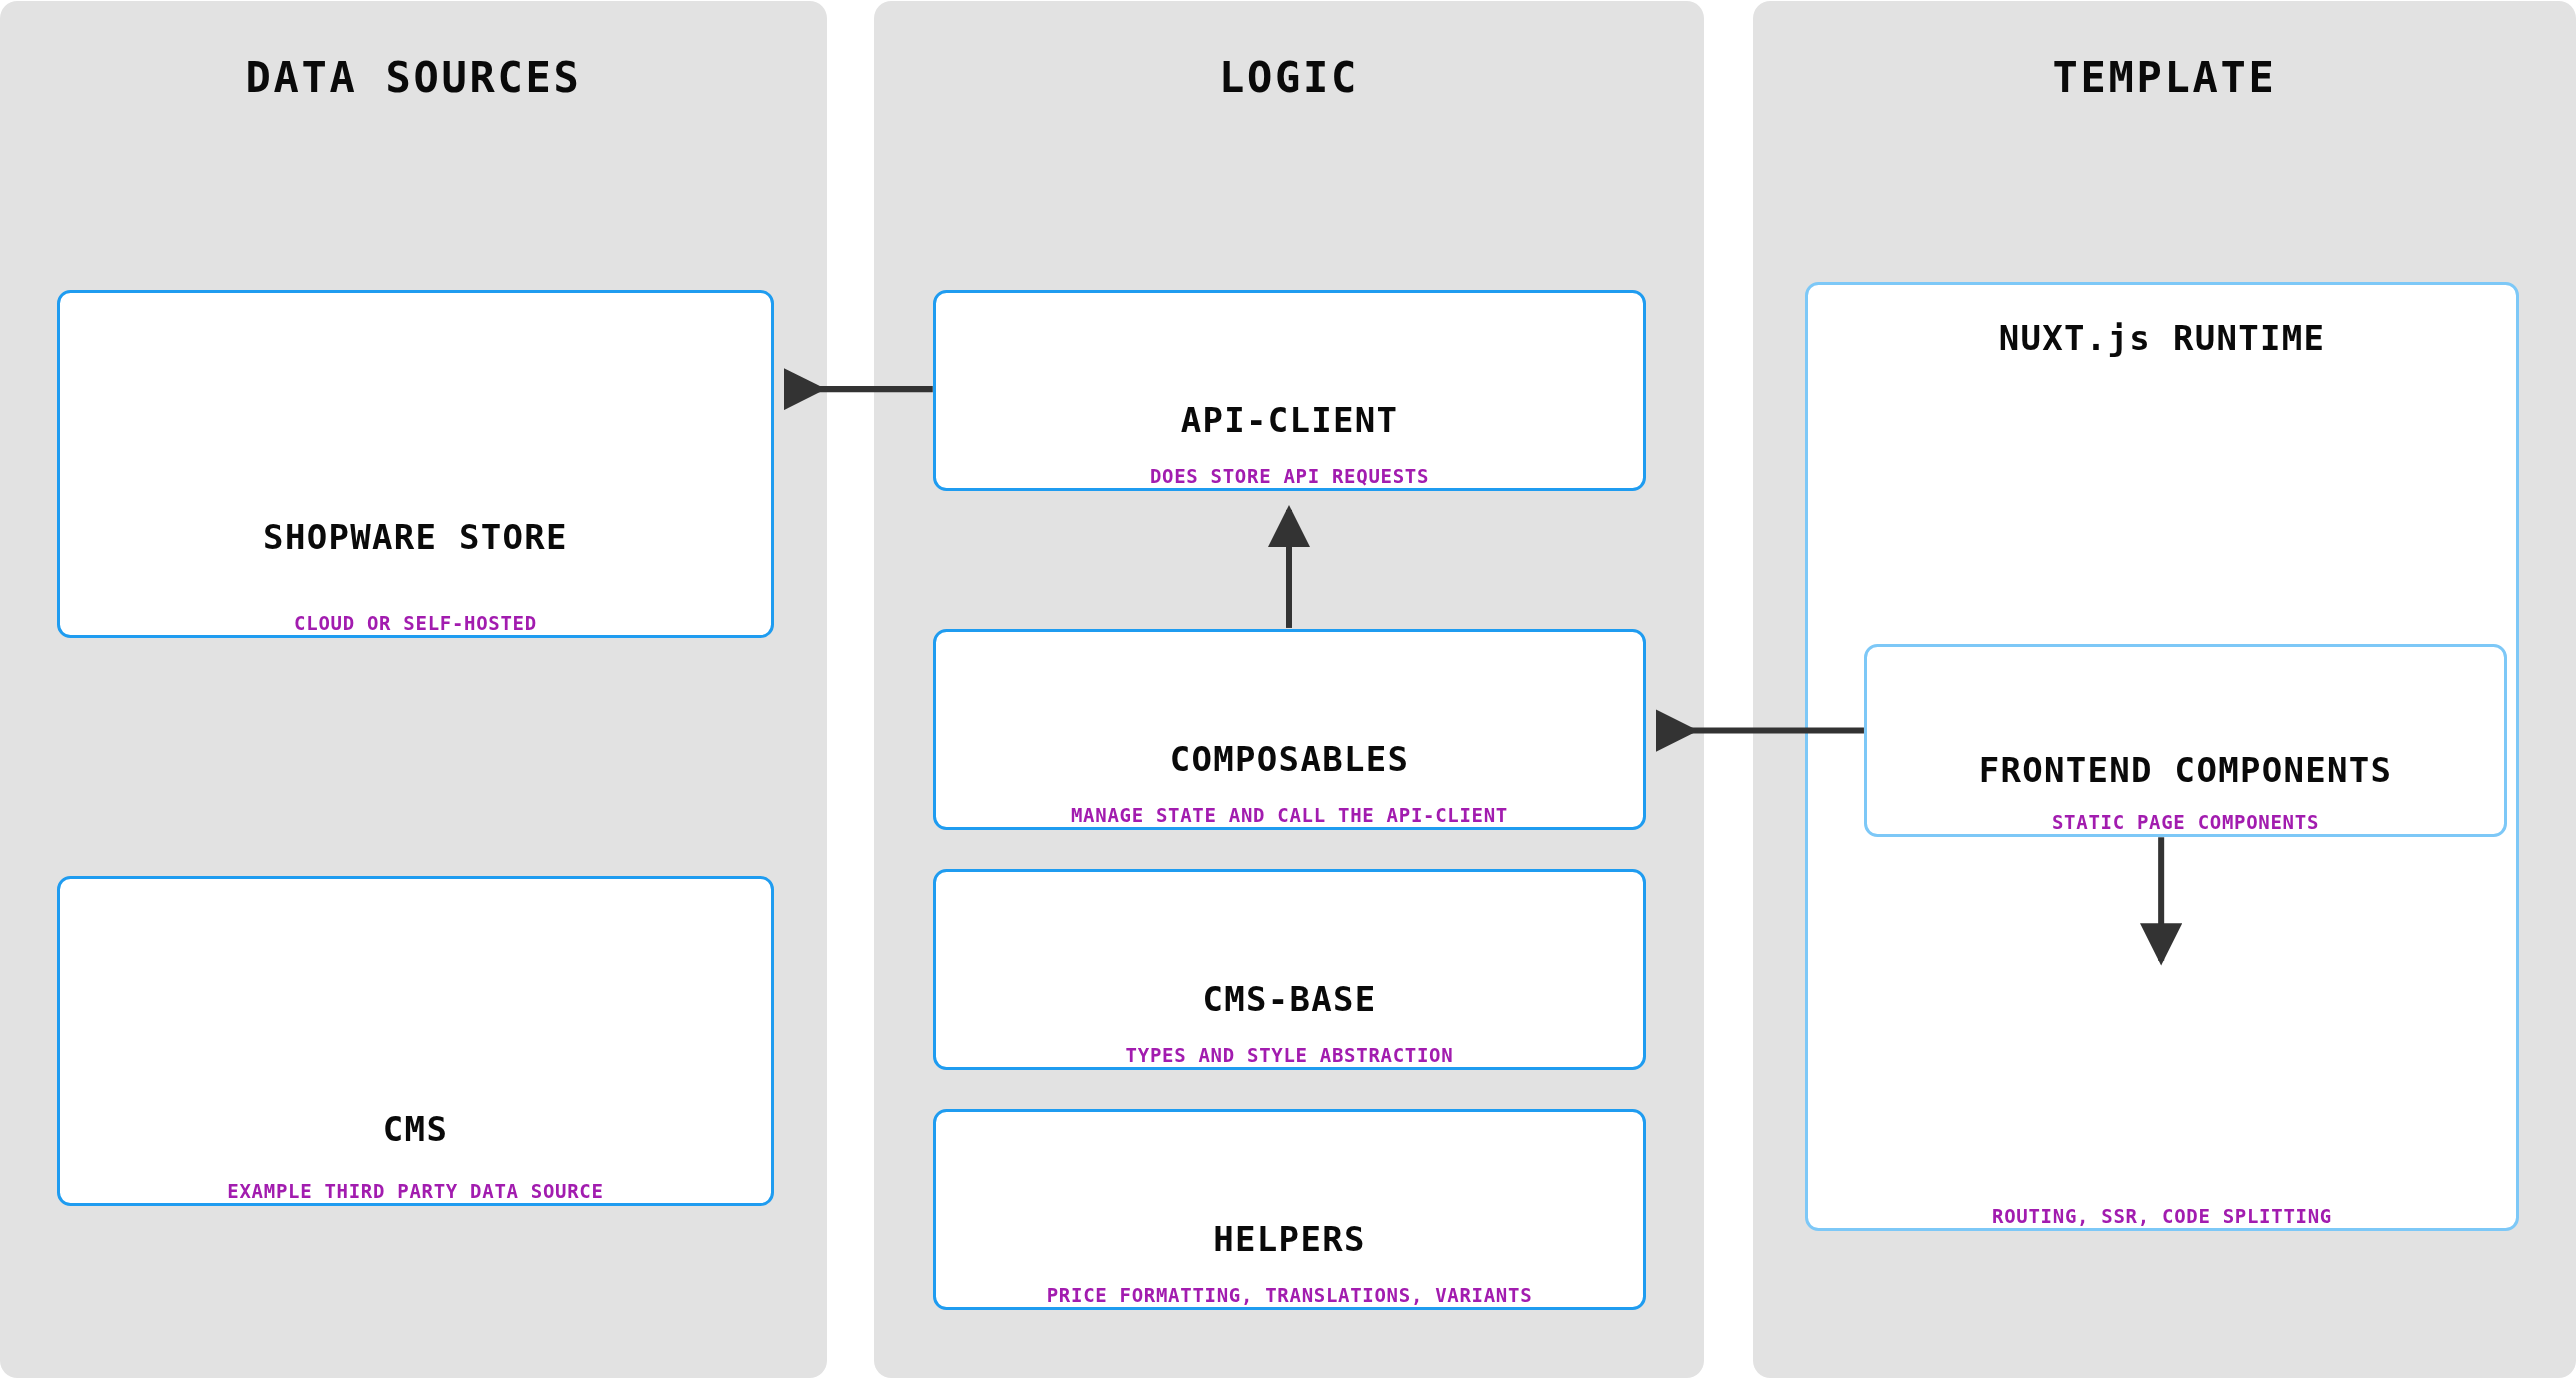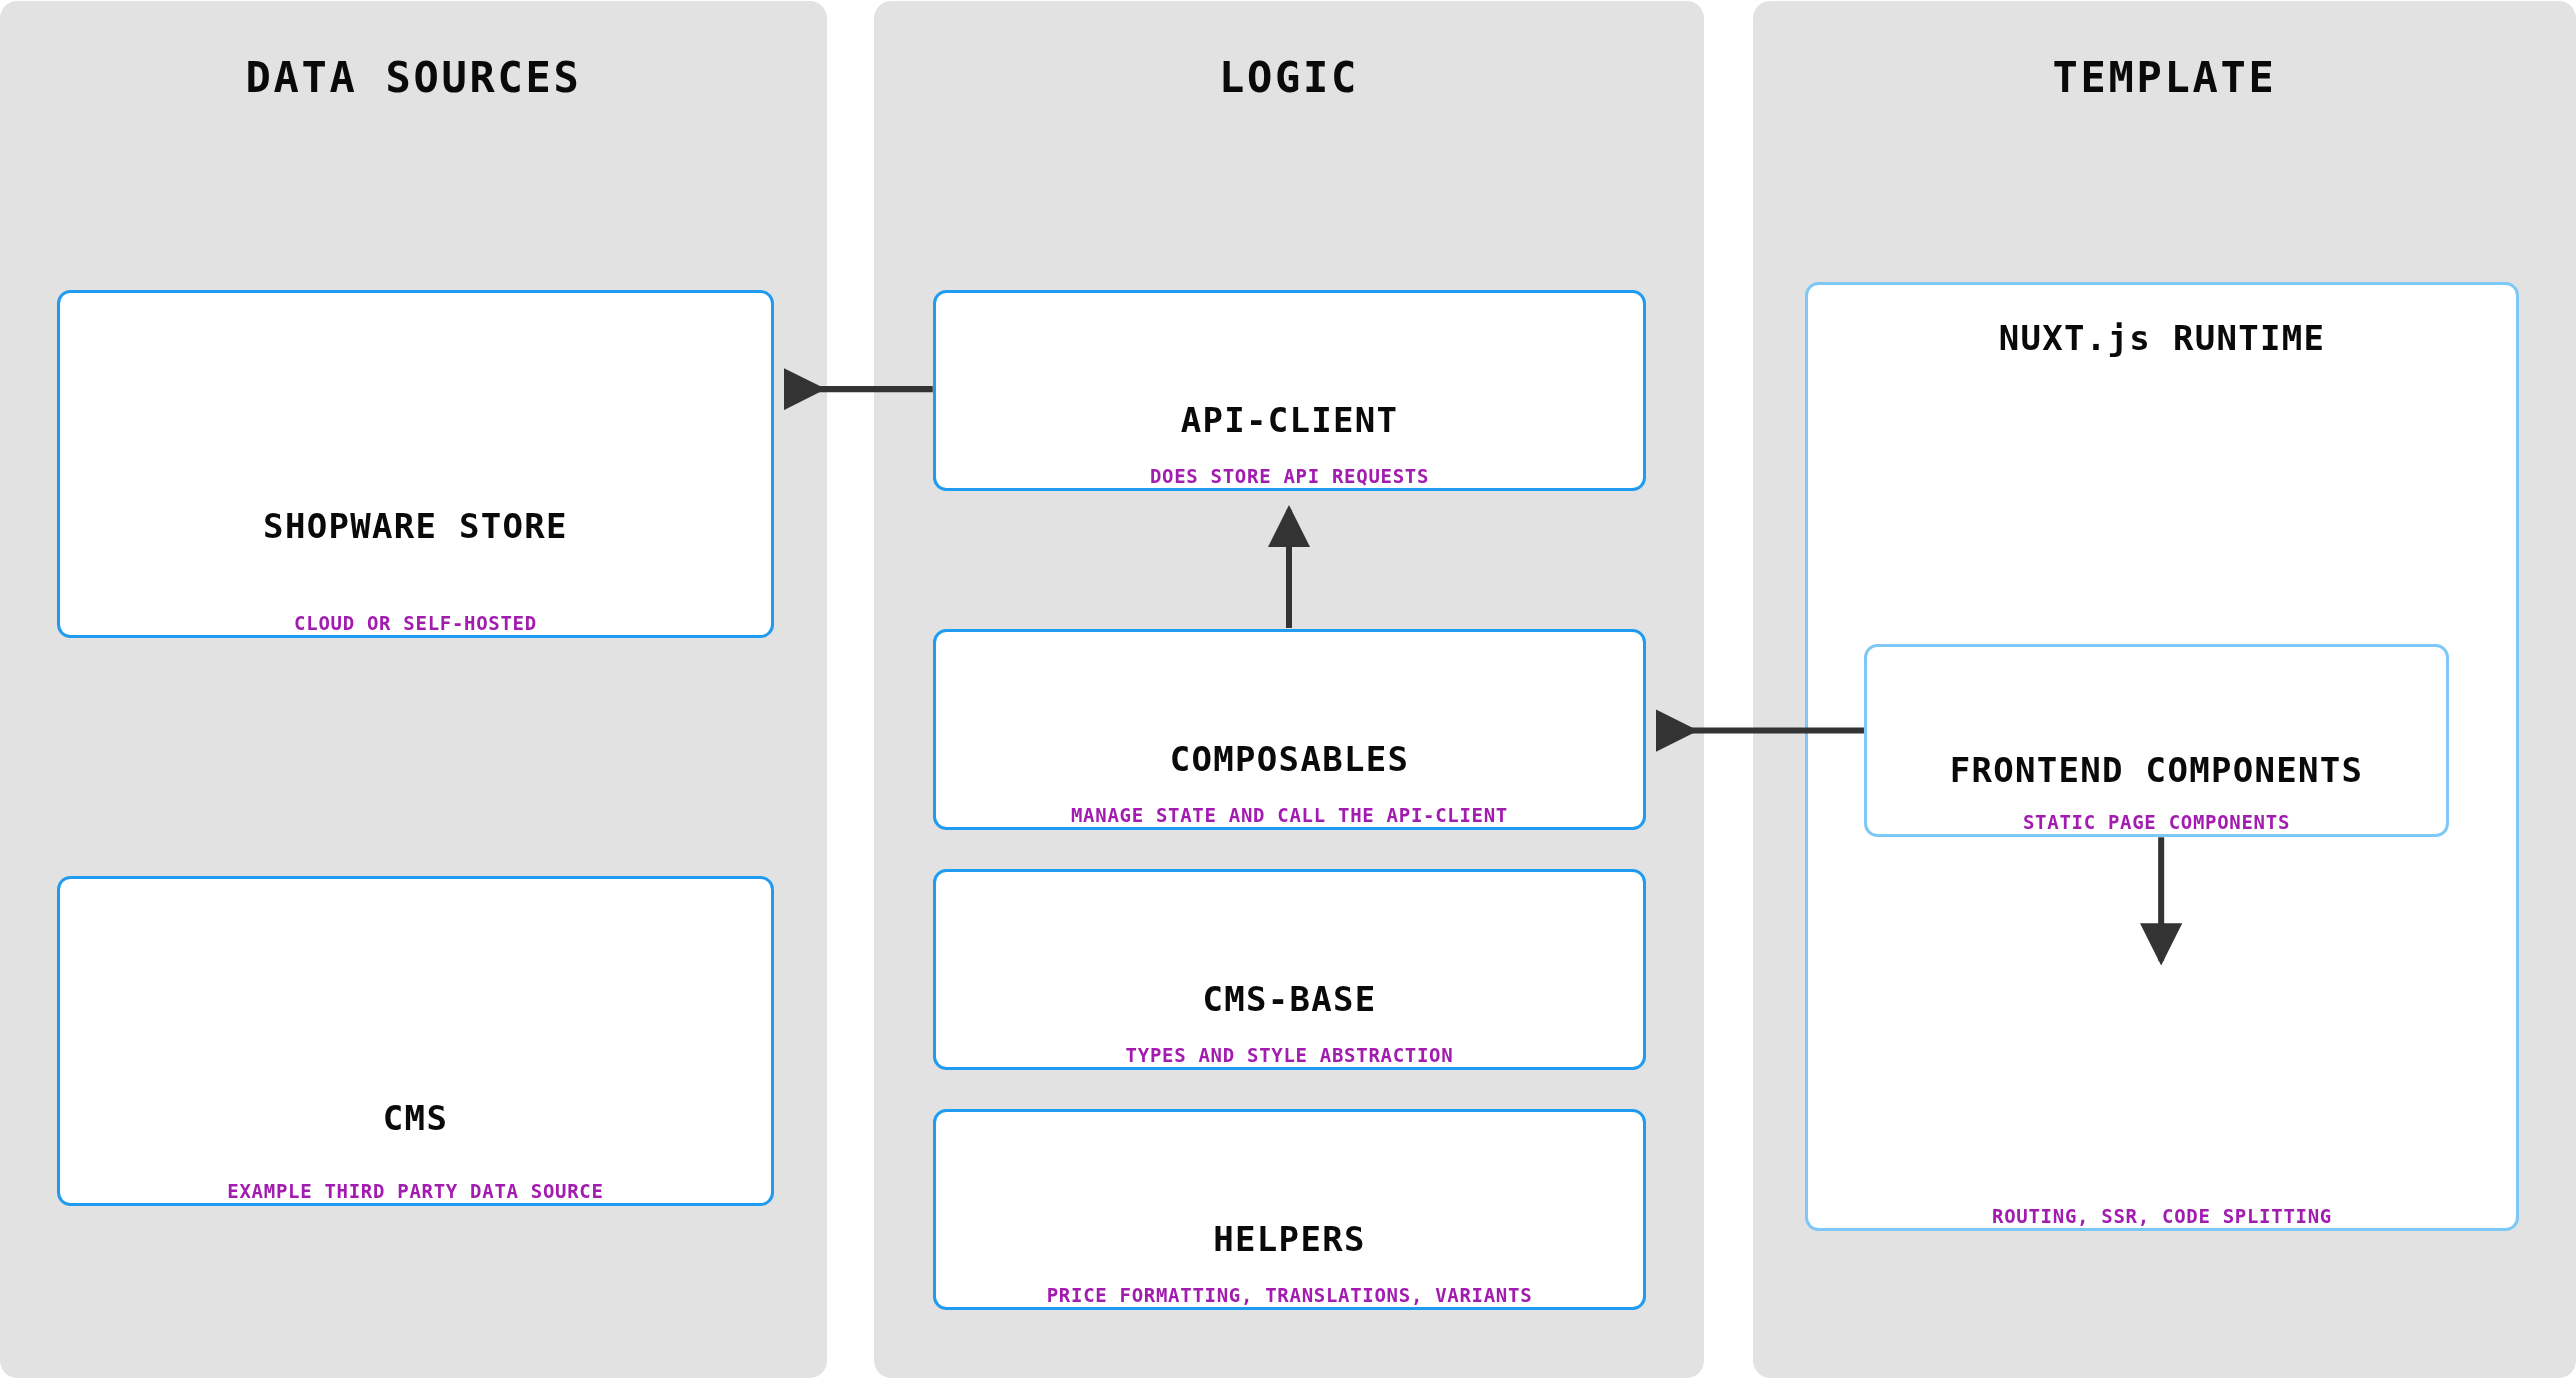--- a/index.html
+++ b/index.html
@@ -70,36 +70,36 @@
     white-space: nowrap;
   }
   .node-sub {
     font-size: 19px;
     font-weight: 700;
     letter-spacing: 0.7px;
     color: #a21caf;
     line-height: 1.15;
     white-space: nowrap;
   }
-  .gap-lg .node-sub { margin-top: 44px; }
+  .gap-lg .node-sub { margin-top: 33px; }
   .gap-md .node-sub { margin-top: 27px; }
   .gap-sm .node-sub { margin-top: 23px; }
 
   
   #node-shopware-store   { left: 57px;  top: 290px;  width: 717px; height: 348px; gap: 24px; }
   #node-cms              { left: 57px;  top: 876px; width: 717px; height: 330px; }
 
   #node-api-client       { left: 933px; top: 290px;  width: 713px; height: 201px; }
   #node-composables      { left: 933px; top: 629px;  width: 713px; height: 201px; }
   #node-cms-base         { left: 933px; top: 869px; width: 713px; height: 201px; }
   #node-helpers          { left: 933px; top: 1109px; width: 713px; height: 201px; }
 
   #node-nuxt-runtime     { left: 1805px; top: 282px;  width: 714px; height: 949px; }
   #node-nuxt-runtime { justify-content: space-between; padding-top: 35px; }
-  #node-frontend-components { left: 1864px; top: 644px;  width: 585px; height: 193px; }
+  #node-frontend-components { left: 1864px; top: 644px;  width: 643px; height: 193px; }
   #node-cms-components      { left: 1864px; top: 980px; width: 597px; height: 200px; }
 
   
   #connectors {
     position: absolute;
     left: 0;
     top: 0;
     width: 2576px;
     height: 1378px;
     pointer-events: none;

